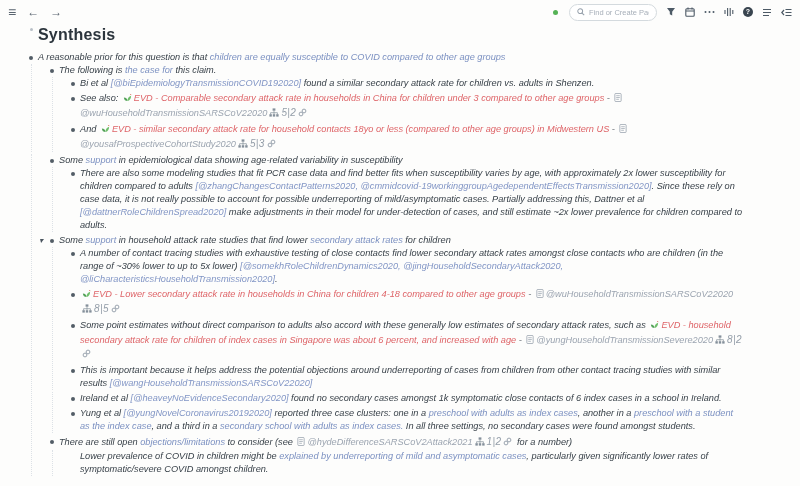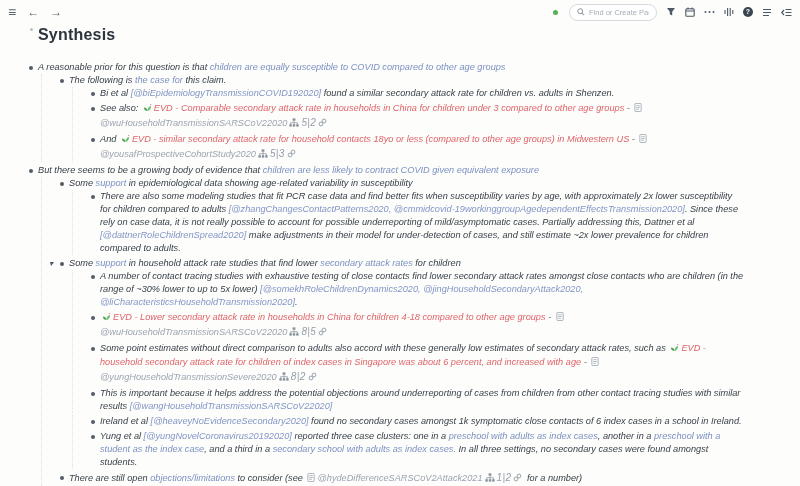--- a/index.html
+++ b/index.html
@@ -15,32 +15,32 @@
   .tb-glyph{font-size:12px;line-height:1;cursor:pointer;}
   .tb-glyph.menu{font-size:14px;}
   .tb-right{margin-left:auto;display:flex;align-items:center;gap:9px;}
   .sync-dot{width:5px;height:5px;border-radius:50%;background:#55b255;margin-right:2px;}
   .search-pill{display:flex;align-items:center;gap:4px;border:1px solid #d4dade;border-radius:9px;height:15px;padding:0 7px;width:72px;background:#fff;}
   .search-pill input{border:none;outline:none;background:transparent;font-family:"Liberation Sans",sans-serif;font-size:7.5px;color:#7d8792;width:100%;padding:0;}
   .search-pill input::placeholder{color:#a7afb9;}
   .tb-icon{display:flex;align-items:center;justify-content:center;cursor:pointer;}
   .help-circle{width:10px;height:10px;border-radius:50%;background:#39454f;color:#fff;font-size:7px;font-weight:bold;text-align:center;line-height:10px;}
   
-  .title-row{margin:2px 0 17px 30px;display:flex;align-items:flex-start;}
+  .title-row{margin:2px 0 7px 30px;display:flex;align-items:flex-start;}
   .title-dot{width:3px;height:3px;border-radius:50%;background:#b9c0c7;margin-right:5px;margin-top:2px;}
   .page-title{font-size:16px;font-weight:700;color:#2c353d;letter-spacing:0.2px;}
   
   .outline{margin:5px 0 0 29px;width:716px;font-size:9.2px;line-height:13px;}
   .item{margin-bottom:2px;}
   .row{display:flex;position:relative;font-style:italic;}
   .caret{position:absolute;left:-11px;top:0px;font-size:8px;color:#49545e;cursor:pointer;line-height:13px;}
   .bullet-col{flex:none;width:9px;padding-top:4.5px;}
   .bullet{width:4px;height:4px;border-radius:50%;background:#525d66;display:block;cursor:pointer;}
   .text{flex:1;min-width:0;}
-  .children{margin-left:12px;padding-left:18px;border-left:1px dotted #dce1e6;}
+  .children{margin-left:2px;padding-left:18px;border-left:1px dotted #dce1e6;}
   
   .sg-link{color:#7b90c1;cursor:pointer;}
   .sg-cite{color:#8195c5;cursor:pointer;}
   .sg-red{color:#de6468;cursor:pointer;}
   .sg-gray{color:#9ba4b0;cursor:pointer;}
   .sg-count{color:#939da8;font-size:10px;letter-spacing:0.4px;}
   .icon-inline{display:inline-block;vertical-align:-1px;margin:0 2px;}
   .icon-inline svg{display:inline-block;vertical-align:baseline;}
 </style>
 </head>
@@ -177,26 +177,20 @@
                         <circle cx="3" cy="6" r="1.9" fill="none" stroke="#9aa4af" stroke-width="1"></circle>
                         <circle cx="6" cy="3" r="1.9" fill="none" stroke="#9aa4af" stroke-width="1"></circle>
                       </svg></span></div>
                 </div>
               </div>
             </div>
           </div>
         </div>
       </div>
       <div class="item">
-        <div class="row">
-          <div class="bullet-col">
-            <span class="bullet"></span>
-          </div>
-          <div class="text"><span class="sg-t">But there seems to be a growing body of evidence that </span><span class="sg-link">children are less likely to contract COVID given equivalent exposure</span></div>
-        </div>
         <div class="children">
           <div class="item">
             <div class="row">
               <div class="bullet-col">
                 <span class="bullet"></span>
               </div>
               <div class="text"><span class="sg-t">Some </span><span class="sg-link">support</span><span class="sg-t"> in epidemiological data showing age-related variability in susceptibility</span></div>
             </div>
             <div class="children">
               <div class="item">

